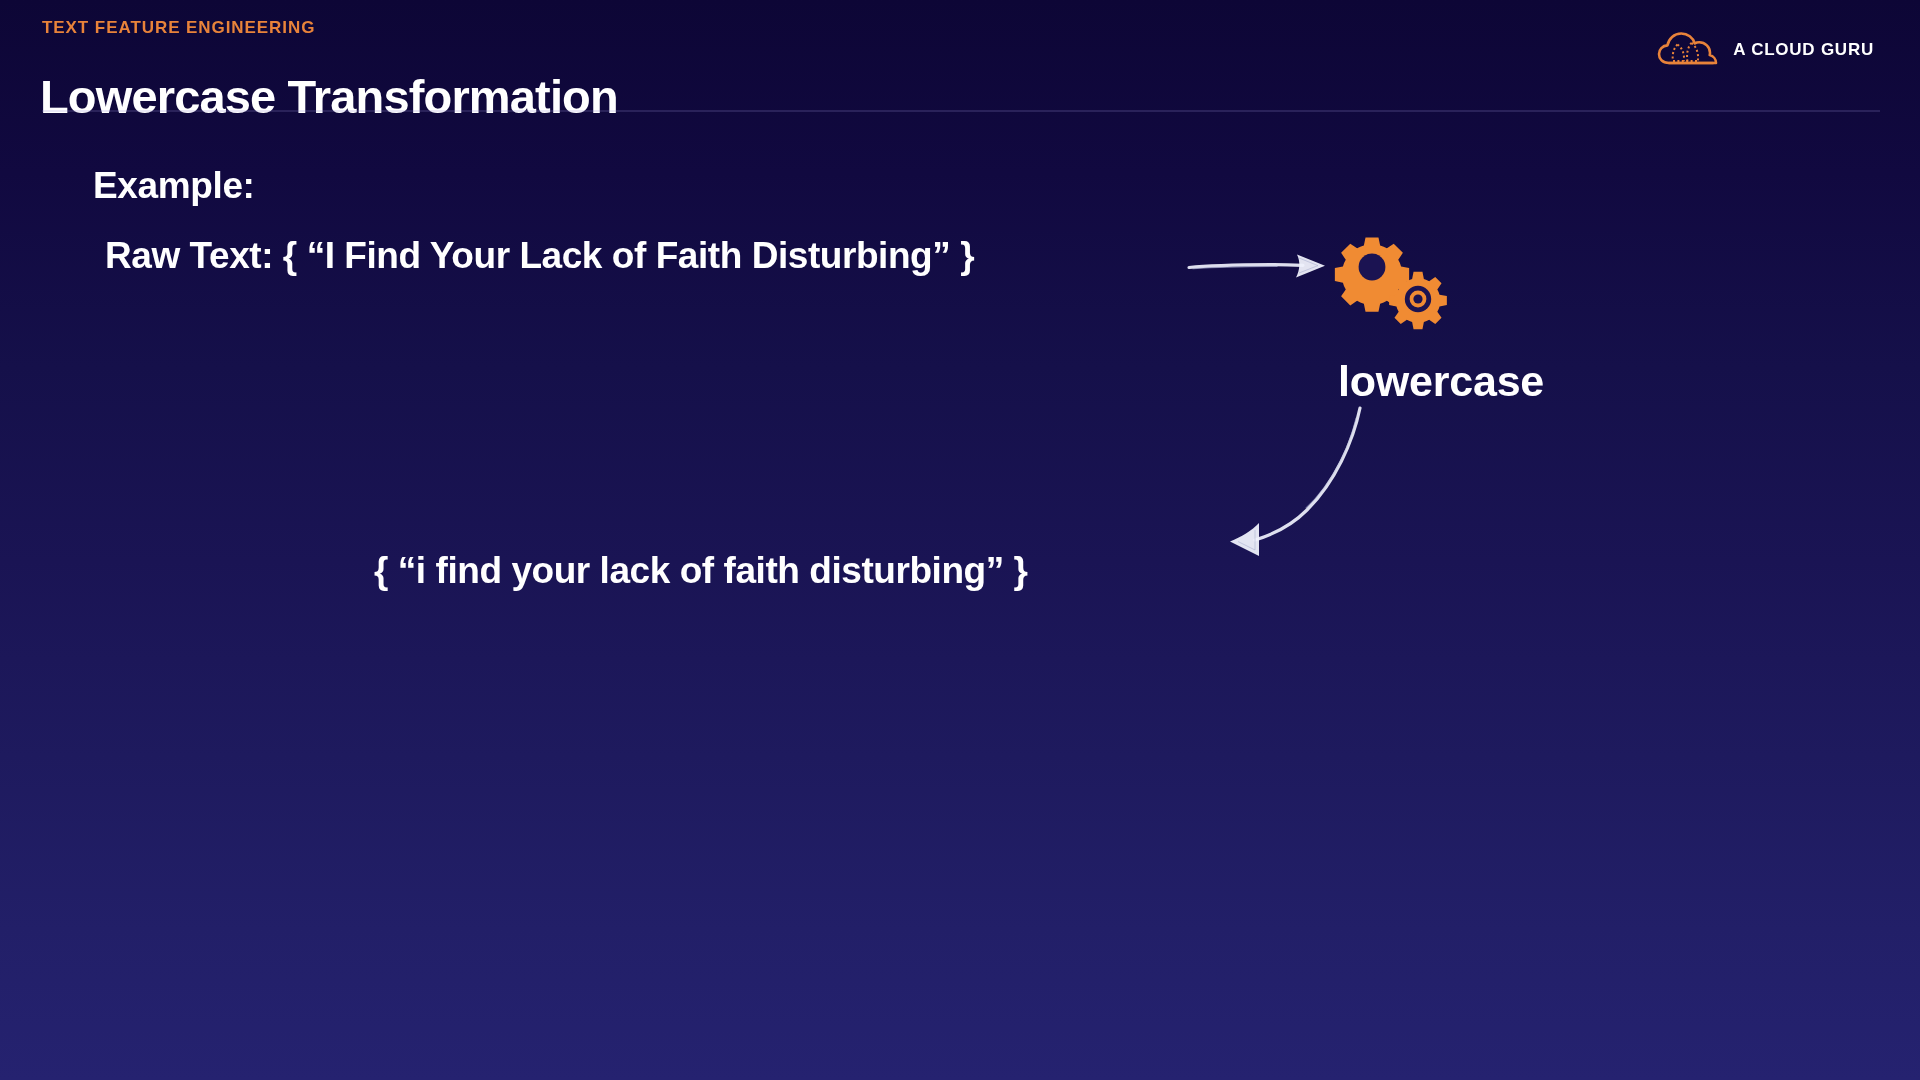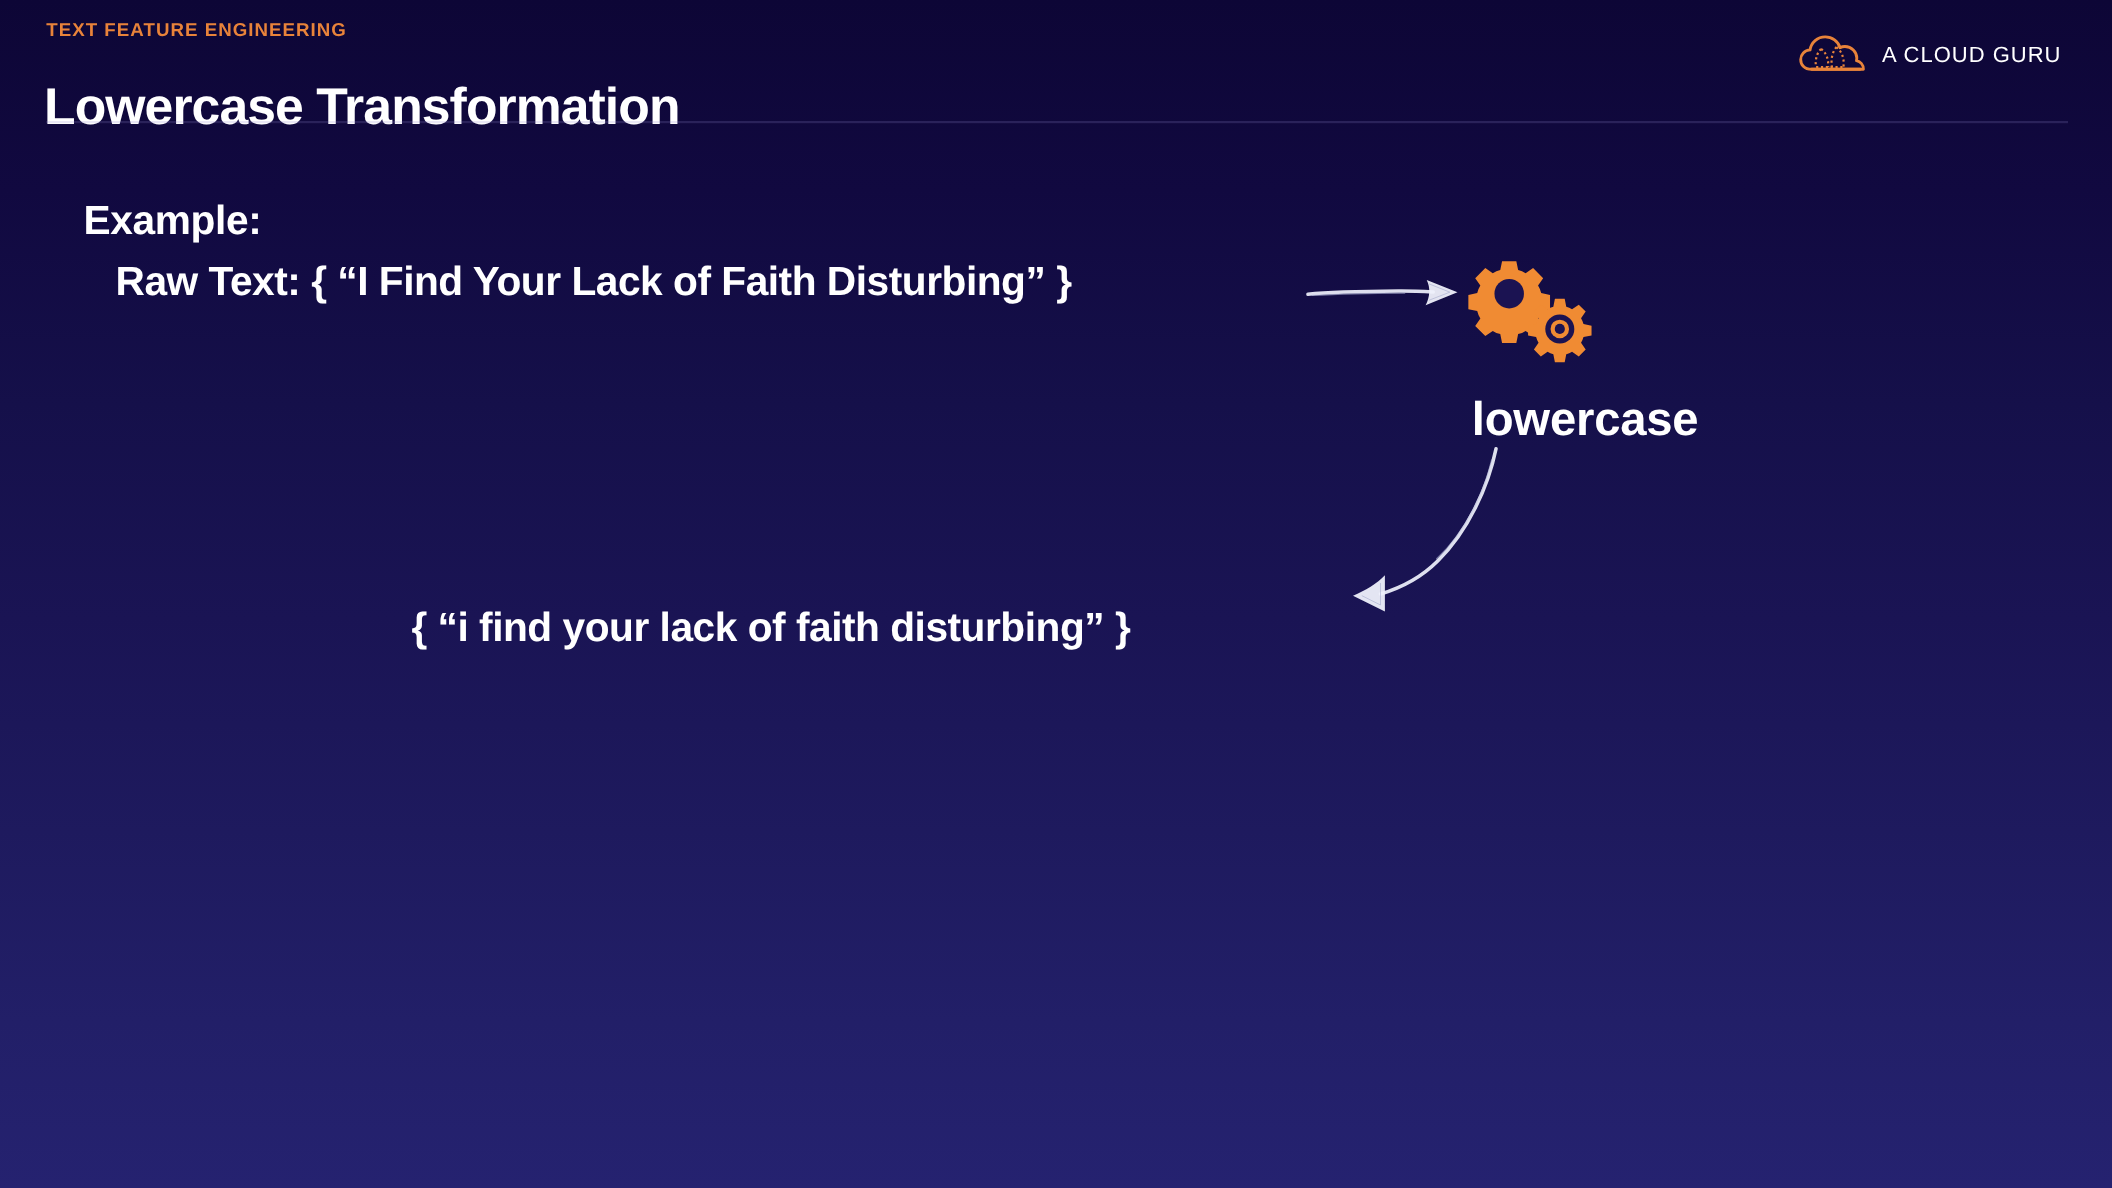--- a/index.html
+++ b/index.html
@@ -76,38 +76,37 @@
     display: flex;
     align-items: center;
     gap: 14px;
   }
   .brand-mark {
     width: 62px;
     height: 40px;
     display: block;
   }
   .brand-text {
-    font-size: 20px;
-    font-weight: normal;
+    font-size: 17px;
+    font-weight: bold;
     letter-spacing: 0.045em;
     color: #ffffff;
     white-space: nowrap;
   }
 
   
   .example-label {
     position: absolute;
-    left: 76px;
+    left: 93px;
     top: 165px;
     font-size: 37px;
     font-weight: bold;
     color: #ffffff;
     letter-spacing: -0.01em;
     white-space: nowrap;
-    margin-top: 15px;
   }
   .raw-text-line {
     position: absolute;
     left: 93px;
     top: 235px;
     font-size: 37px;
     font-weight: bold;
     color: #ffffff;
     letter-spacing: -0.012em;
     white-space: nowrap;

